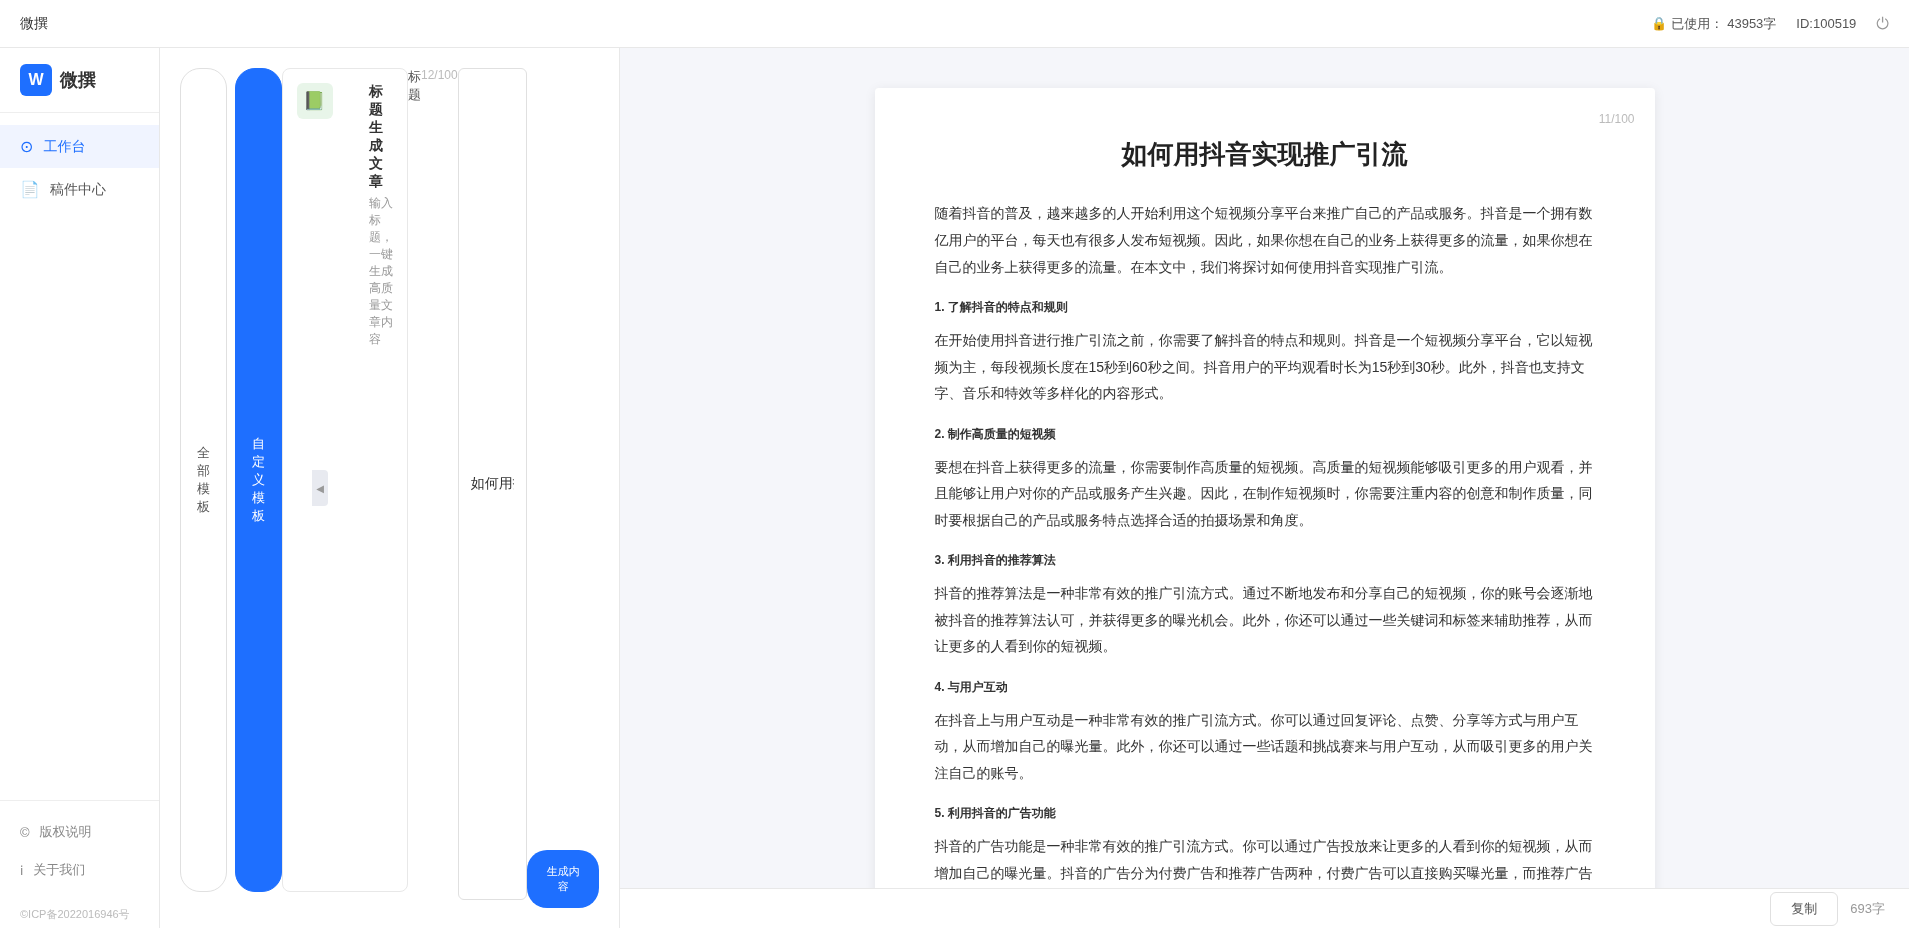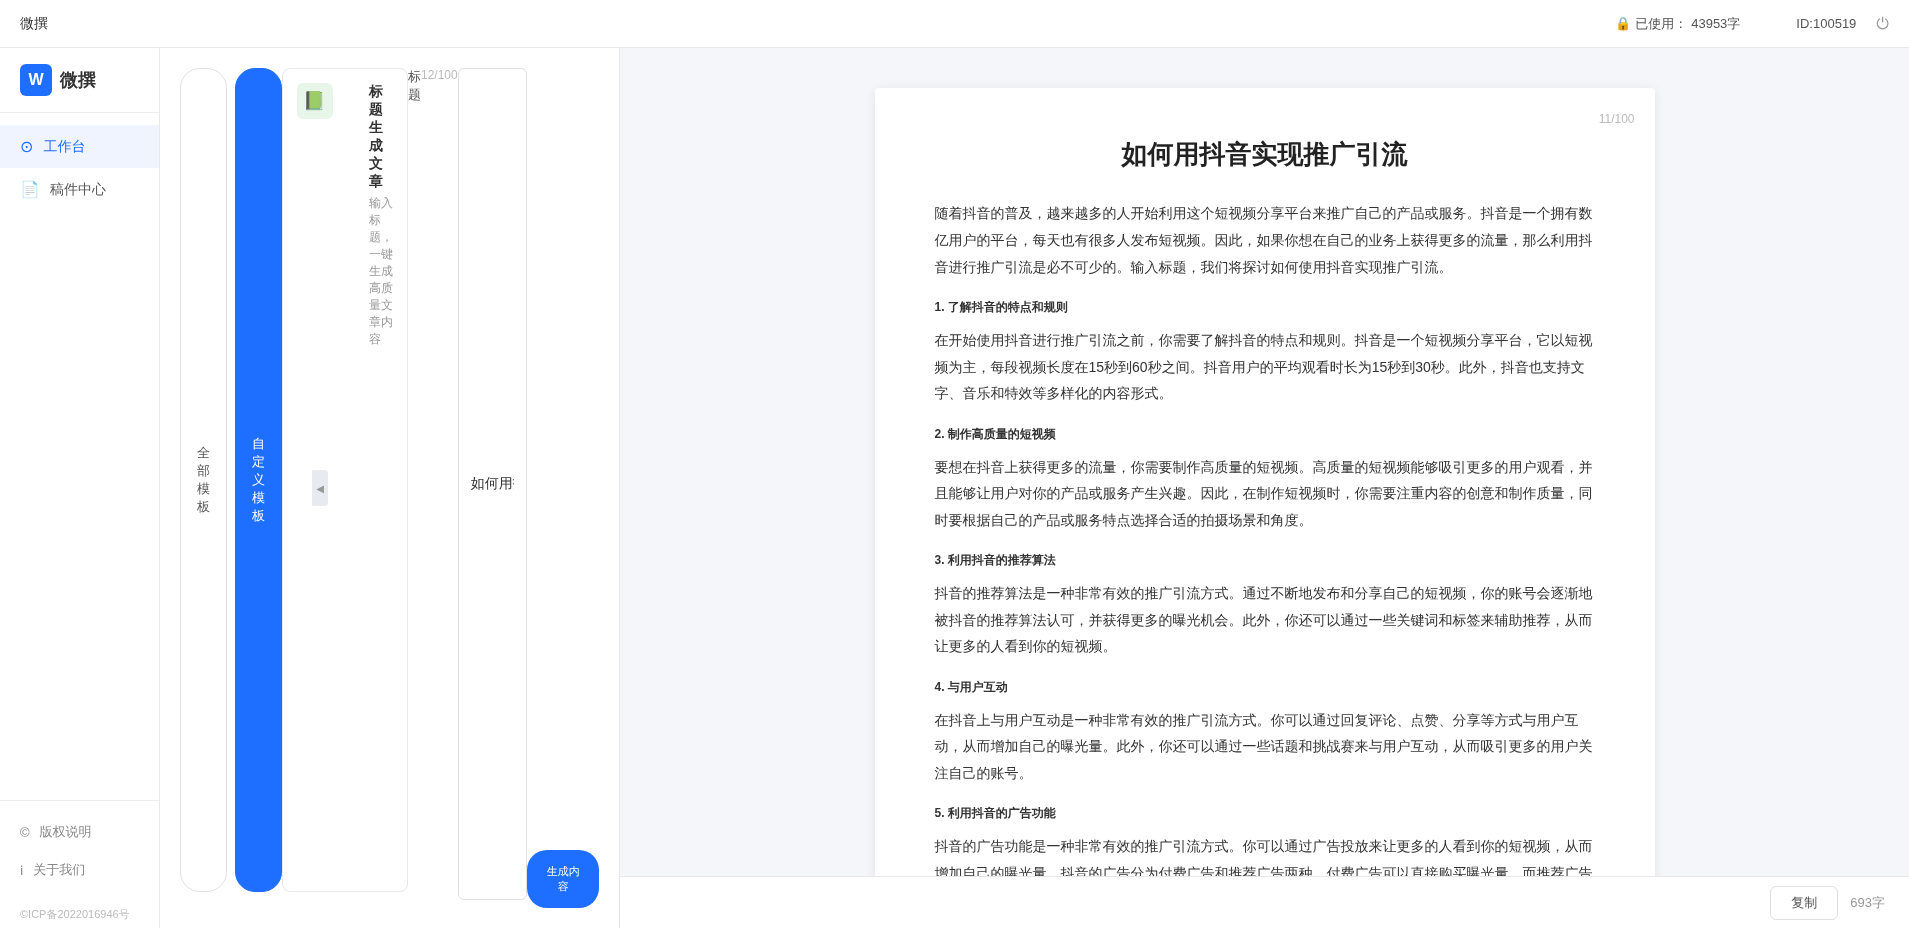--- a/index.html
+++ b/index.html
@@ -12,21 +12,21 @@
       border-bottom: 1px solid #e8e8e8;
       display: flex;
       align-items: center;
       padding: 0 20px;
       justify-content: space-between;
       flex-shrink: 0;
     }
     .topbar-title { font-size: 14px; color: #333; }
     .topbar-right { display: flex; align-items: center; gap: 20px; font-size: 13px; color: #555; }
     .topbar-right .usage { display: flex; align-items: center; gap: 4px; }
-    .topbar-right .id-info { color: #555; margin-left: 36px; }
+    .topbar-right .id-info { color: #555; }
     .power-icon { color: #999; cursor: pointer; font-size: 16px; }
 
     
     .main-layout { display: flex; flex: 1; overflow: hidden; }
 
     
     .sidebar {
       width: 160px;
       background: #fff;
       border-right: 1px solid #e8e8e8;
@@ -221,21 +221,21 @@
       color: #222;
       margin-bottom: 28px;
       line-height: 1.4;
     }
     .article-body { font-size: 14px; line-height: 1.9; color: #333; }
     .article-body p { margin-bottom: 14px; }
     .article-body .section-title { font-weight: 600; margin-bottom: 8px; margin-top: 16px; font-size: 12px; }
 
     
     .right-bottom-bar {
-      height: 52px;
+      height: 40px;
       background: #fff;
       border-top: 1px solid #e8e8e8;
       display: flex;
       align-items: center;
       justify-content: flex-end;
       padding: 0 24px;
       gap: 12px;
     }
     .copy-btn {
       padding: 7px 20px;
@@ -331,21 +331,21 @@
       <button class="generate-btn">生成内容</button>
     </div>
 
     <div class="right-panel">
       <div class="article-container">
         <div class="article-page">
           <span class="page-number">11/100</span>
           <h1 class="article-title">如何用抖音实现推广引流</h1>
           <div class="article-body">
 
-            <p>随着抖音的普及，越来越多的人开始利用这个短视频分享平台来推广自己的产品或服务。抖音是一个拥有数亿用户的平台，每天也有很多人发布短视频。因此，如果你想在自己的业务上获得更多的流量，那么利用抖音进行推广引流是必不可少的。输入标题，我们将探讨如何使用抖音实现推广引流。</p>
+            <p>随着抖音的普及，越来越多的人开始利用这个短视频分享平台来推广自己的产品或服务。抖音是一个拥有数亿用户的平台，每天也有很多人发布短视频。因此，如果你想在自己的业务上获得更多的流量，如果你想在自己的业务上获得更多的流量。在本文中，我们将探讨如何使用抖音实现推广引流。</p>
 
             <p class="section-title">1.   了解抖音的特点和规则</p>
             <p>在开始使用抖音进行推广引流之前，你需要了解抖音的特点和规则。抖音是一个短视频分享平台，它以短视频为主，每段视频长度在15秒到60秒之间。抖音用户的平均观看时长为15秒到30秒。此外，抖音也支持文字、音乐和特效等多样化的内容形式。</p>
 
             <p class="section-title">2.   制作高质量的短视频</p>
             <p>要想在抖音上获得更多的流量，你需要制作高质量的短视频。高质量的短视频能够吸引更多的用户观看，并且能够让用户对你的产品或服务产生兴趣。因此，在制作短视频时，你需要注重内容的创意和制作质量，同时要根据自己的产品或服务特点选择合适的拍摄场景和角度。</p>
 
             <p class="section-title">3.   利用抖音的推荐算法</p>
             <p>抖音的推荐算法是一种非常有效的推广引流方式。通过不断地发布和分享自己的短视频，你的账号会逐渐地被抖音的推荐算法认可，并获得更多的曝光机会。此外，你还可以通过一些关键词和标签来辅助推荐，从而让更多的人看到你的短视频。</p>
 

